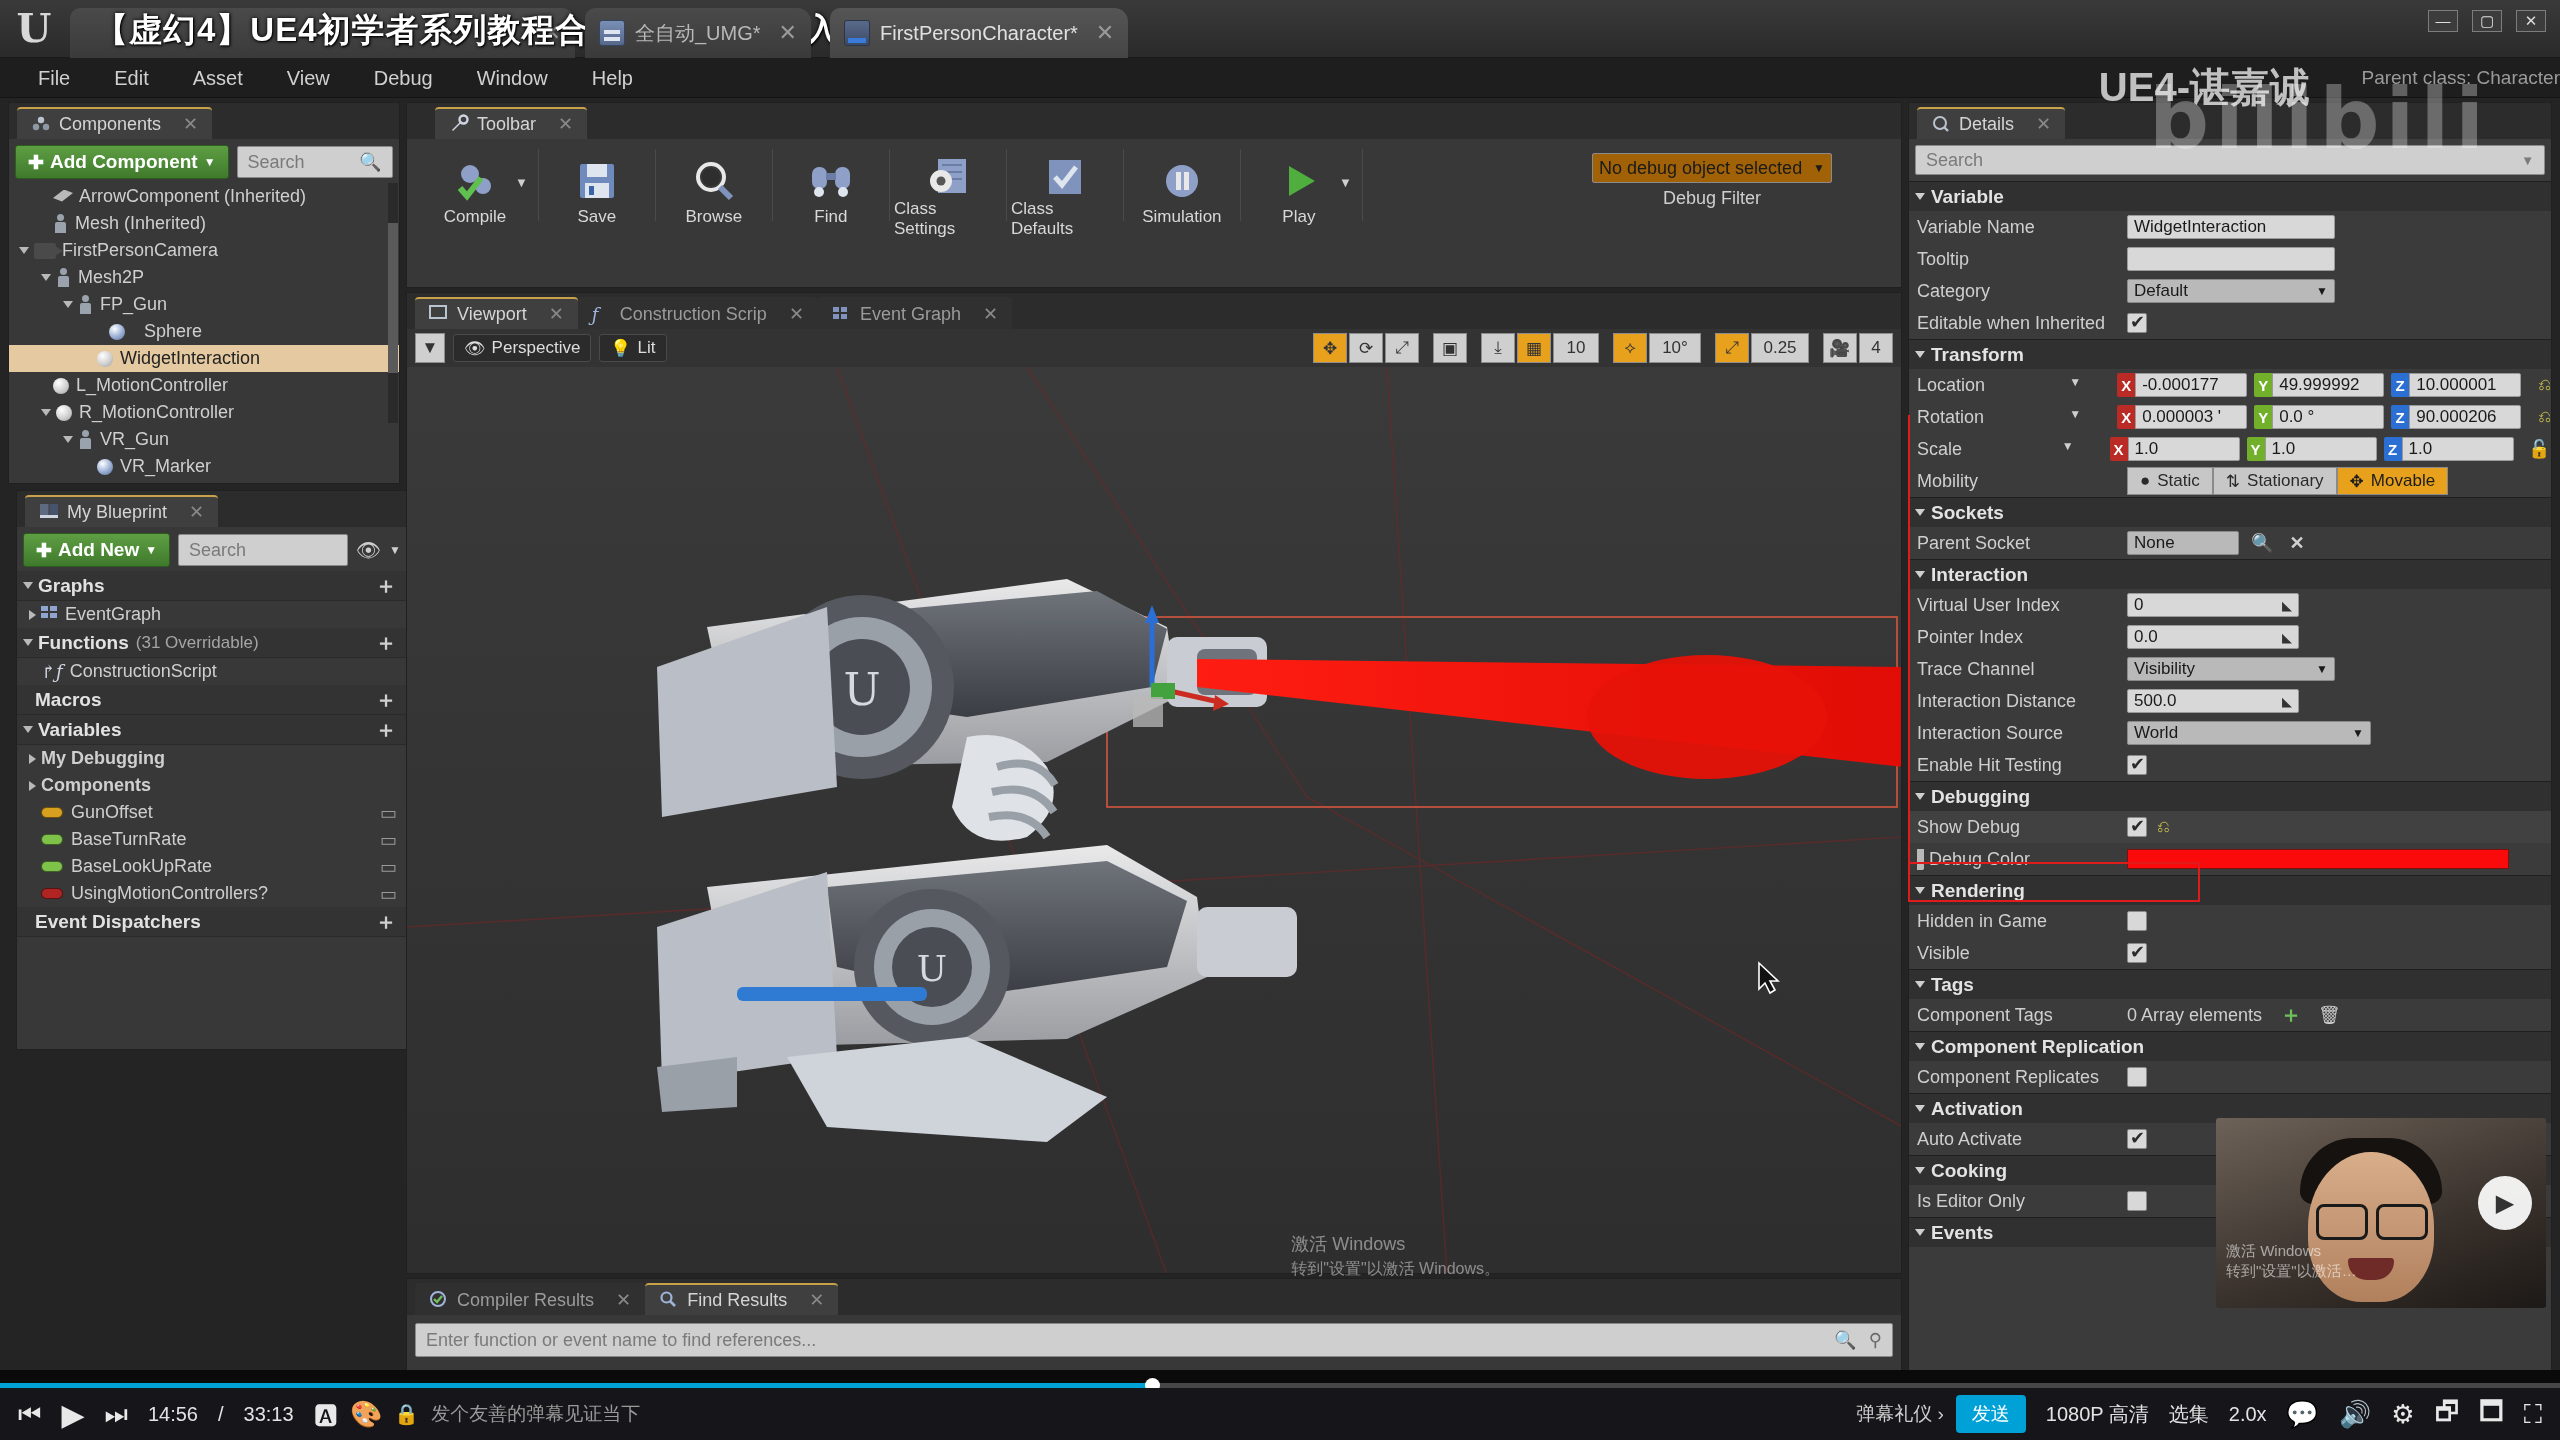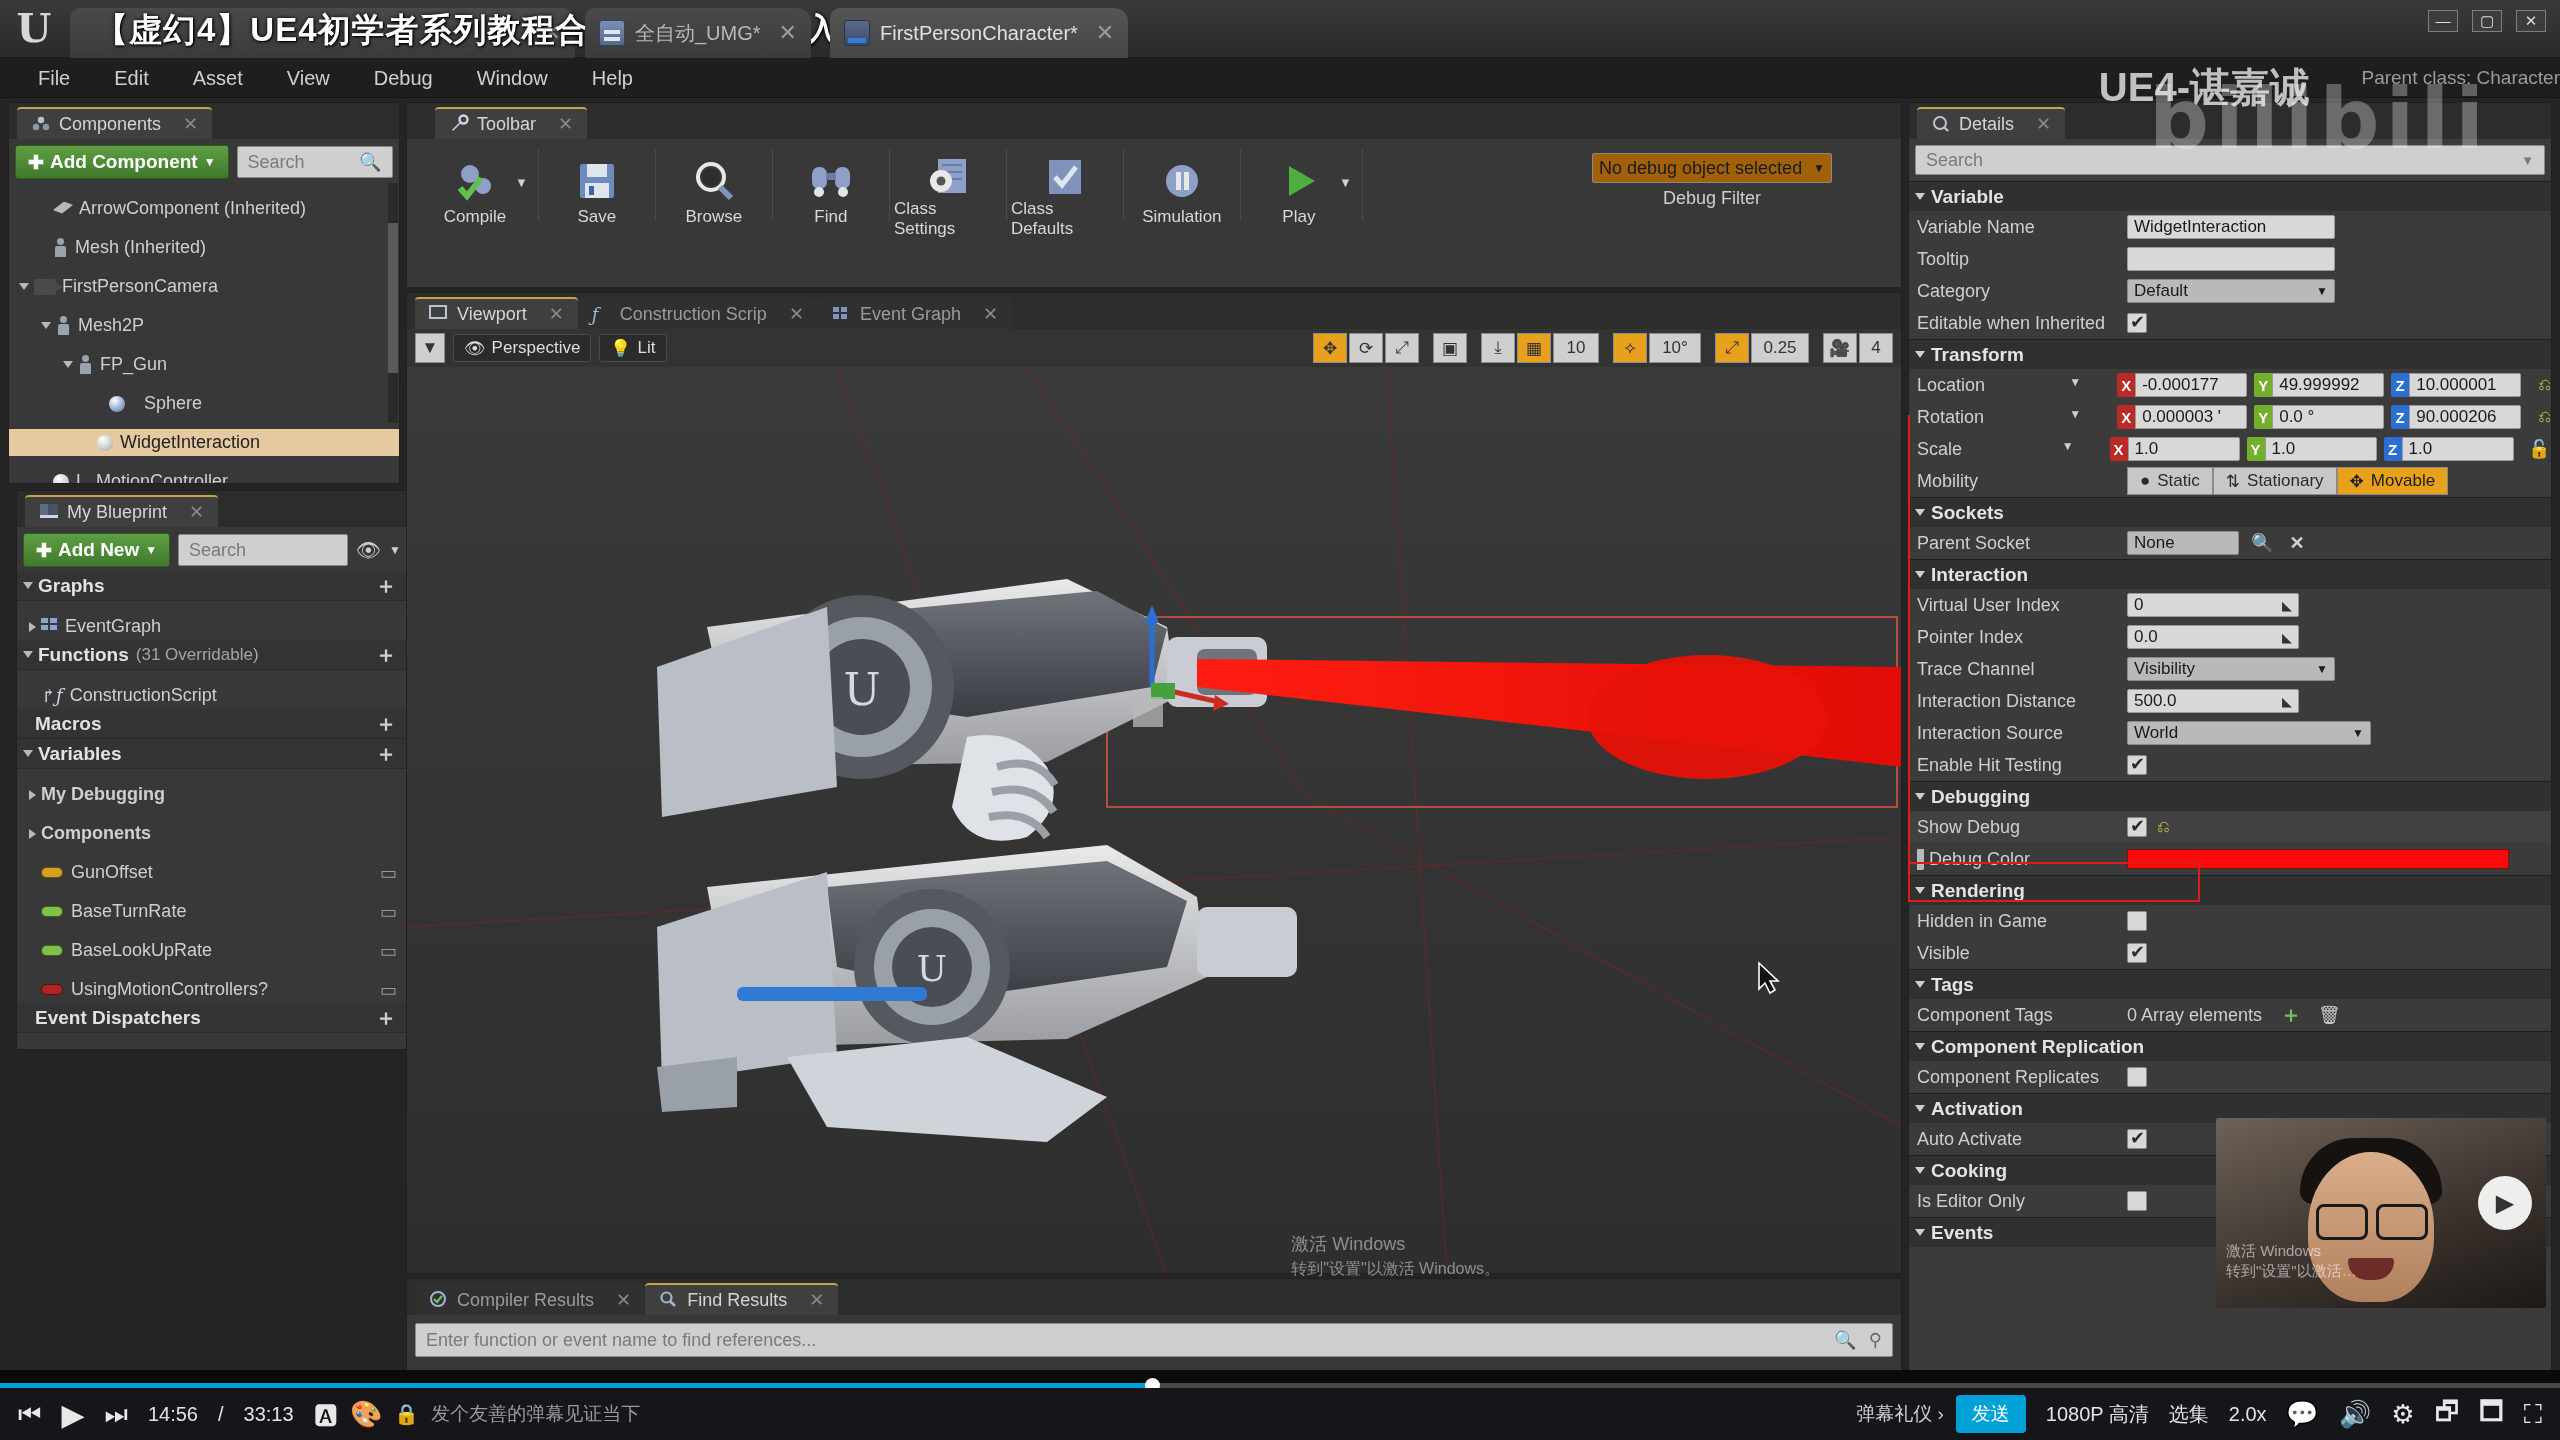--- a/index.html
+++ b/index.html
@@ -58,21 +58,21 @@
   .ptab .x { margin-left:14px; color:#888; font-size:18px; }
   .ptab .pi { width:20px; height:20px; display:inline-block; }
 
   .green-btn { background:linear-gradient(#5e9e43,#3f7a2c); border:1px solid #2d5c1f; color:#fff;
                font-weight:bold; font-size:19px; height:34px; display:flex; align-items:center;
                padding:0 12px; border-radius:3px; gap:6px; }
   .srch { background:#cfcfcf; border:1px solid #8a8a8a; height:32px; color:#7a7a7a; font-size:18px;
           display:flex; align-items:center; padding:0 10px; border-radius:2px; }
 
   
-  .trow { height:27px; display:flex; align-items:center; color:#cfcfcf; font-size:18px; white-space:nowrap;margin-top:12px; }
+  .trow { height:27px; display:flex; align-items:center; color:#cfcfcf; font-size:18px; white-space:nowrap; }
   .trow.sel { background:#e5c9a0; color:#222; }
   .tri { width:0;height:0;border-left:7px solid #b9b9b9;border-top:5px solid transparent;border-bottom:5px solid transparent; margin-right:5px;}
   .tri.open { border-left:5px solid transparent; border-right:5px solid transparent; border-top:7px solid #b9b9b9; border-bottom:none; margin-right:5px;}
   .dot { width:16px;height:16px;border-radius:50%;margin-right:7px;display:inline-block;
          background:radial-gradient(circle at 35% 30%,#fff,#9fb4d8 50%,#5a6f96); }
   .dot.white { background:radial-gradient(circle at 35% 30%,#fff,#d0d0d0 55%,#9a9a9a); }
   .person { width:15px;height:19px;margin-right:7px;display:inline-block;position:relative; }
   .person:before { content:"";position:absolute;left:4px;top:0;width:7px;height:7px;border-radius:50%;background:#9aa3ad; }
   .person:after { content:"";position:absolute;left:2px;top:8px;width:11px;height:11px;background:#9aa3ad;border-radius:2px 2px 0 0; }
   .cam { width:22px;height:16px;margin-right:6px;display:inline-block;background:#4a4a4a;border-radius:2px;position:relative; }

